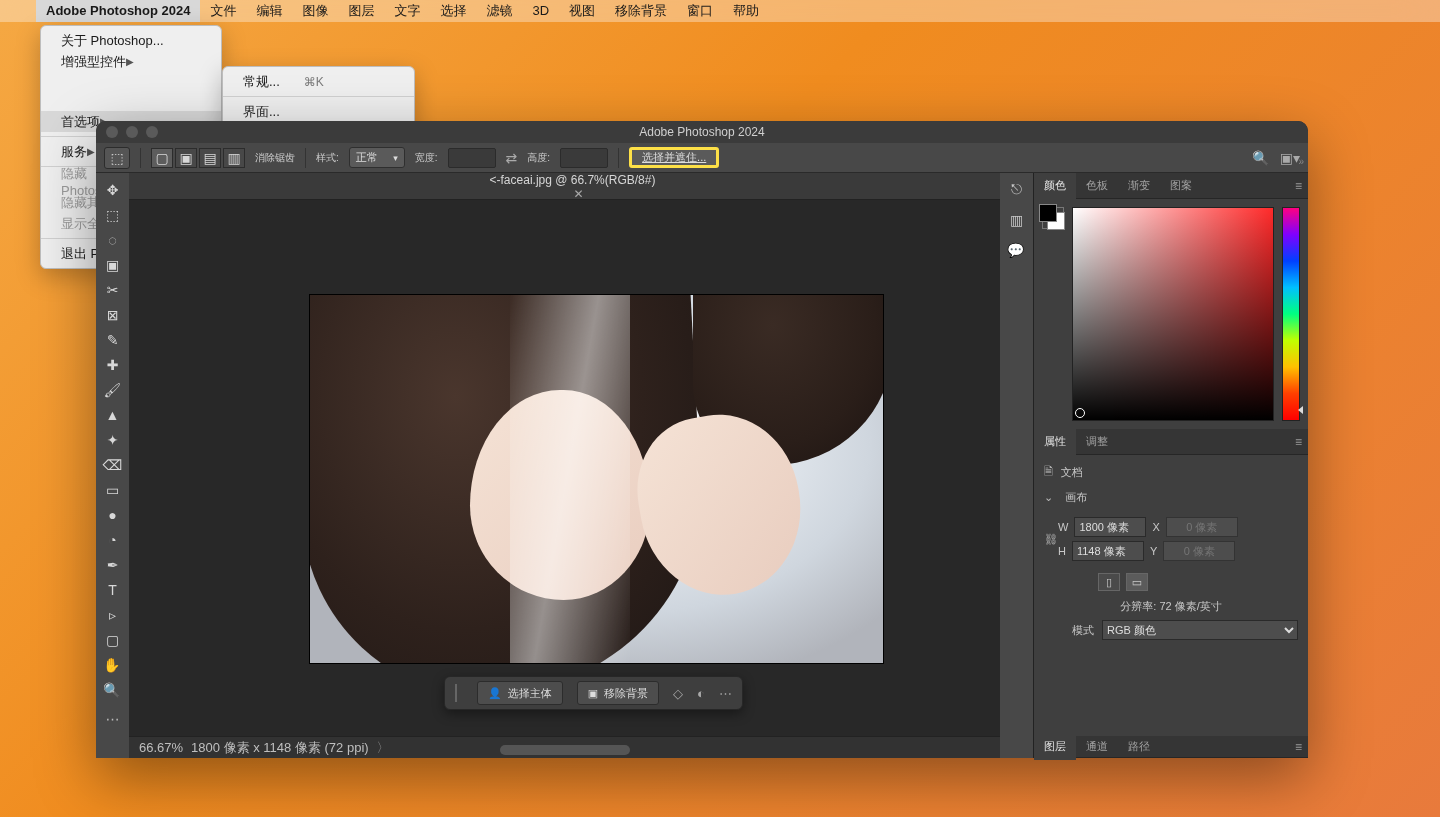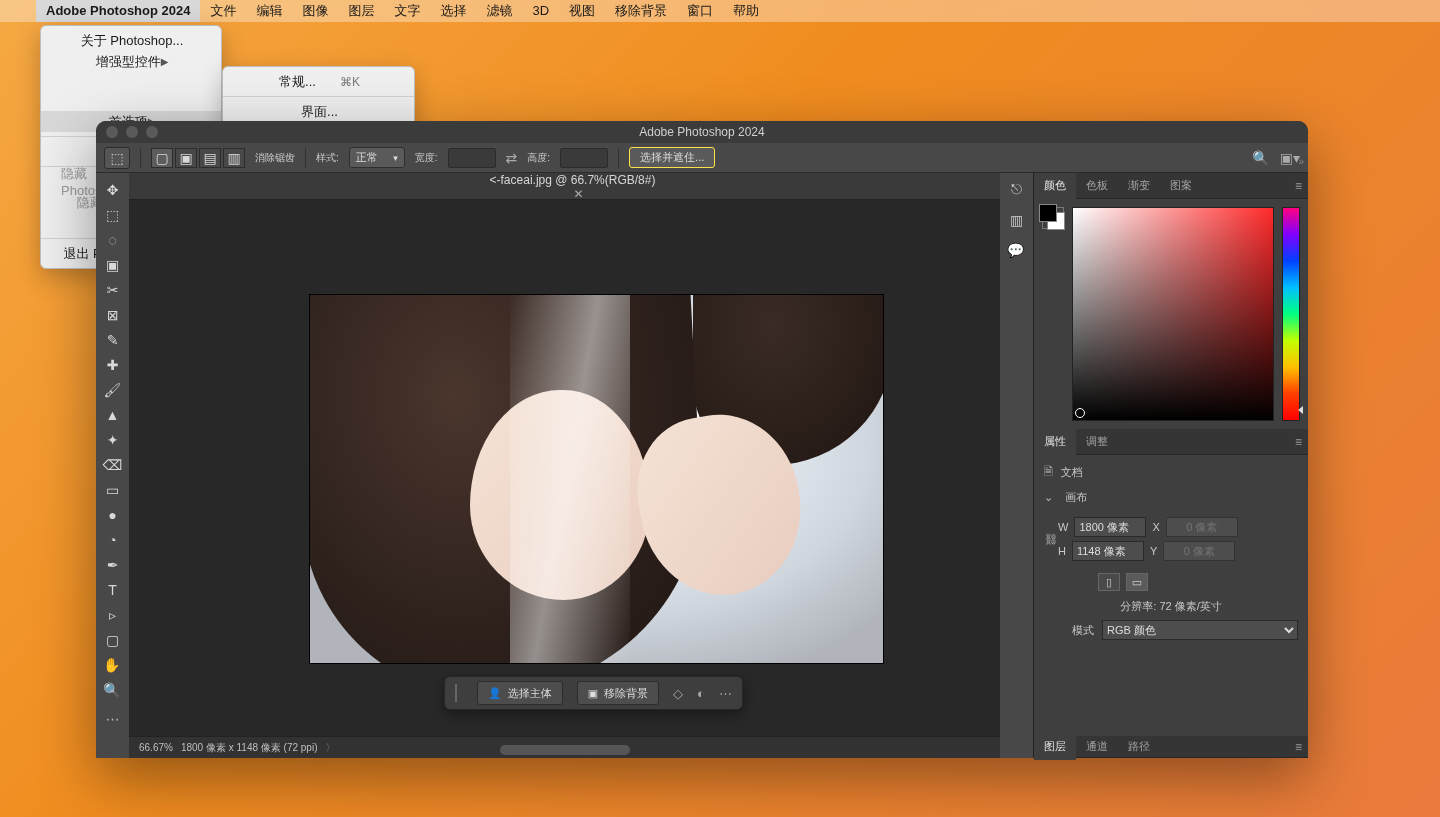--- a/index.html
+++ b/index.html
@@ -7,40 +7,40 @@
 
 
 .menubar { height: 22px; background: rgba(255,255,255,0.35); backdrop-filter: blur(20px); display: flex; align-items: center; font-size: 13px; color: #1a1a1a; }
 .menubar .apple { width: 36px; text-align: center; font-size: 14px; }
 .menubar .mi { padding: 0 10px; height: 22px; line-height: 22px; cursor: default; }
 .menubar .mi.bold { font-weight: 600; }
 .menubar .mi.open { background: #d8d8d8; }
 
 
 .dropdown { position: absolute; background: #efefef; border: 1px solid #bdbdbd; border-radius: 6px; box-shadow: 0 8px 24px rgba(0,0,0,.25); padding: 4px 0; font-size: 13px; color: #1a1a1a; }
-.dd-item { display: flex; align-items: center; justify-content: center; padding: 3px 18px 3px 20px; height: 21px; cursor: default; }
+.dd-item { display: flex; align-items: center; justify-content: flex-start; padding: 3px 18px 3px 20px; height: 21px; cursor: default; }
 .dd-item.disabled { color: #9b9b9b; }
 .dd-item.hovered { background: #d8d8d8; margin-top: 39px; }
 .dd-item.selected { background: #3576ea; color: #fff; }
 .dd-item .sc { font-size: 12px; color: #7a7a7a; margin-left: 24px; }
 .dd-item.disabled .sc { color: #bbb; }
 .dd-item .arrow { font-size: 10px; color: #555; }
 .dd-sep { height: 1px; background: #d0d0d0; margin: 4px 0; }
 
 
 .app { position: absolute; left: 96px; top: 121px; width: 1212px; height: 637px; background: #323232; border-radius: 10px 10px 0 0; box-shadow: 0 20px 60px rgba(0,0,0,.4); display: flex; flex-direction: column; color: #c8c8c8; font-size: 12px; }
 .titlebar { height: 22px; display: flex; align-items: center; justify-content: center; position: relative; background: #3b3b3b; border-radius: 10px 10px 0 0; }
 .titlebar .dots { position: absolute; left: 10px; display: flex; gap: 8px; }
 .titlebar .dot { width: 12px; height: 12px; border-radius: 50%; background: #5a5a5a; }
 .titlebar .title { font-size: 12px; color: #cfcfcf; }
 
 .optbar { height: 30px; background: #484848; border-bottom: 1px solid #2a2a2a; display: flex; align-items: center; padding: 0 8px; gap: 10px; }
 .optbar .spacer { flex:1; }
 .optbar .sep { width:1px; height:20px; background:#333; }
-.obtn { background:#5a5a5a; color:#ddd; font-size:11px; height:21px; padding:0 10px; border:1px solid #fde047; border-radius:3px; display:flex; align-items:center; }
+.obtn { background:#5a5a5a; color:#ddd; font-size:11px; height:21px; padding:0 10px; border:3px solid #fde047; border-radius:3px; display:flex; align-items:center;text-decoration:underline; }
 .oselect { background:#5a5a5a; color:#ddd; font-size:11px; height:21px; width:56px; border:1px solid #2f2f2f; border-radius:3px; display:flex; align-items:center; padding:0 6px; justify-content:space-between; }
 .olabel { font-size:10px; color:#ccc;text-align:center; }
 .ofield { width:48px; height:20px; background:#3a3a3a; border:1px solid #2b2b2b; border-radius:2px; }
 .oicon { color:#aaa; font-size:14px; }
 
 .workrow { flex:1; display:flex; min-height:0; background:#282828; }
 .tools { width:33px; background:#484848; display:flex; flex-direction:column; align-items:center; padding-top:4px; gap:0; }
 .tool { width:28px; height:25px; display:flex; align-items:center; justify-content:center; color:#d8d8d8; font-size:14px; }
 .tool.more { margin-top:4px; color:#bbb; }
 .center { flex:1; display:flex; flex-direction:column; min-width:0; }
@@ -52,21 +52,21 @@
 .hair2 { position:absolute; right:-10px; top:-30px; width:200px; height:200px; background: radial-gradient(ellipse at 40% 30%, #3a2b24 0%, #2a1e19 60%, #1a1210 100%); border-radius: 0 0 60% 40%; }
 .face { position:absolute; left:160px; top:95px; width:180px; height:210px; background: linear-gradient(135deg,#f5e3d6,#e9cdbf); border-radius:50% 48% 48% 52% / 55% 55% 45% 45%; }
 .hand { position:absolute; left:330px; top:120px; width:160px; height:180px; background: linear-gradient(135deg,#f5e3d6,#e8ccbe); border-radius:42% 48% 50% 50%; transform: rotate(-10deg); }
 .lightbeam { position:absolute; left:200px; top:0; width:120px; height:370px; background: linear-gradient(100deg, rgba(255,255,255,0) 0%, rgba(255,255,255,0.5) 48%, rgba(255,255,255,0) 100%); mix-blend-mode: screen; }
 
 .ctxbar { position:absolute; left:315px; bottom:26px; height:34px; background:#3e3e3e; border:1px solid #272727; border-radius:6px; display:flex; align-items:center; padding:0 10px; gap:14px; box-shadow:0 4px 12px rgba(0,0,0,.4); }
 .ctxbar .cbtn { background:#4d4d4d; border:1px solid #2c2c2c; border-radius:3px; height:24px; padding:0 10px; display:flex; align-items:center; gap:6px; font-size:11px; color:#ddd; }
 .ctxbar .cicon { color:#aaa; font-size:13px; }
 .ctxbar .grip { width:6px; height:18px; border-left:2px solid #666; margin-right:2px; }
 
-.statusbar { height:22px; background:#323232; border-top:1px solid #222; display:flex; align-items:center; padding:0 10px; font-size:10px; color:#bfbfbf; gap:8px; position:relative; }
+.statusbar { height:22px; background:#323232; border-top:1px solid #222; display:flex; align-items:center; padding:0 10px; font-size:13px; color:#bfbfbf; gap:8px; position:relative; }
 .statusbar .hscroll { position:absolute; left:50%; transform:translateX(-50%); bottom:3px; width:130px; height:10px; background:#555; border-radius:5px; }
 
 .rcol { width:33px; background:#484848; display:flex; flex-direction:column; align-items:center; padding-top:8px; gap:14px; }
 .rcol .ri { color:#c8c8c8; font-size:14px; }
 
 .panels { width:275px; background:#3a3a3a; display:flex; flex-direction:column; border-left:1px solid #222; position:relative; }
 .panels .collapse { position:absolute; top:-17px; right:4px; color:#888; font-size:10px; }
 .ptabs { height:26px; display:flex; align-items:center; gap:0; border-bottom:1px solid #262626; background:#353535; position:relative; }
 .ptab { padding:0 10px; height:26px; display:flex; align-items:center; font-size:11px; color:#a0a0a0; }
 .ptab.active { color:#e3e3e3; background:#3f3f3f; }

